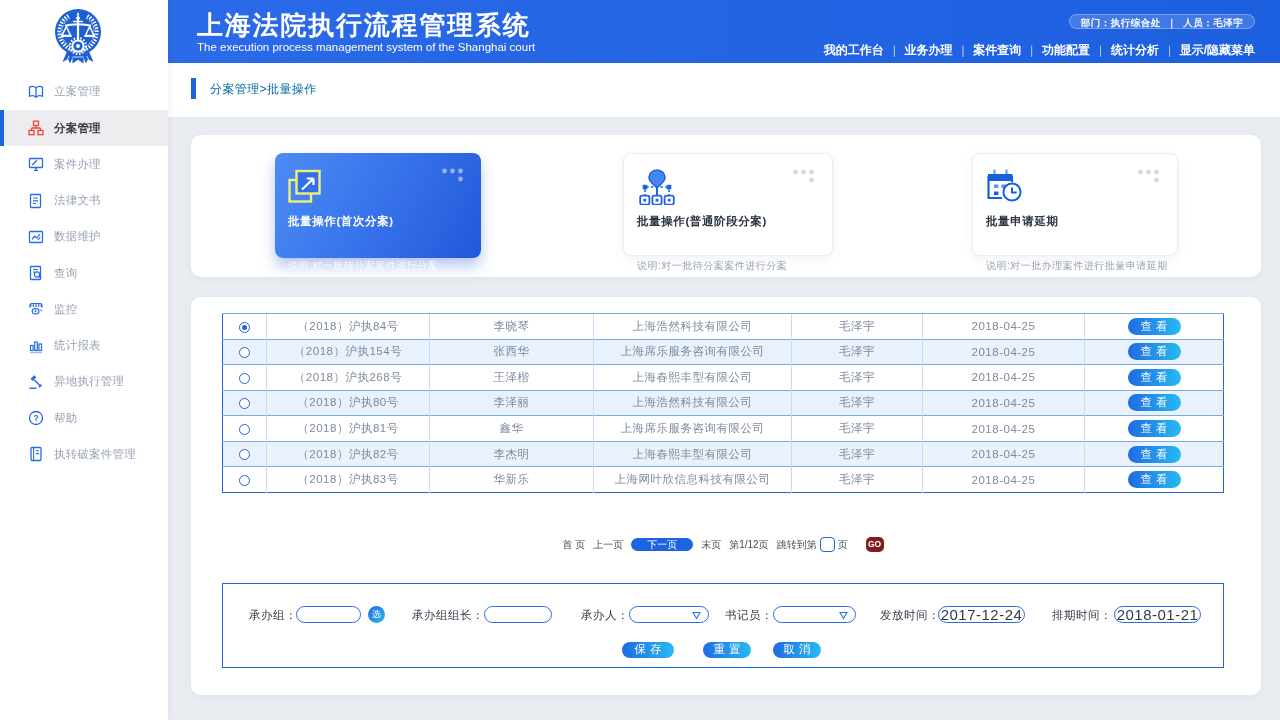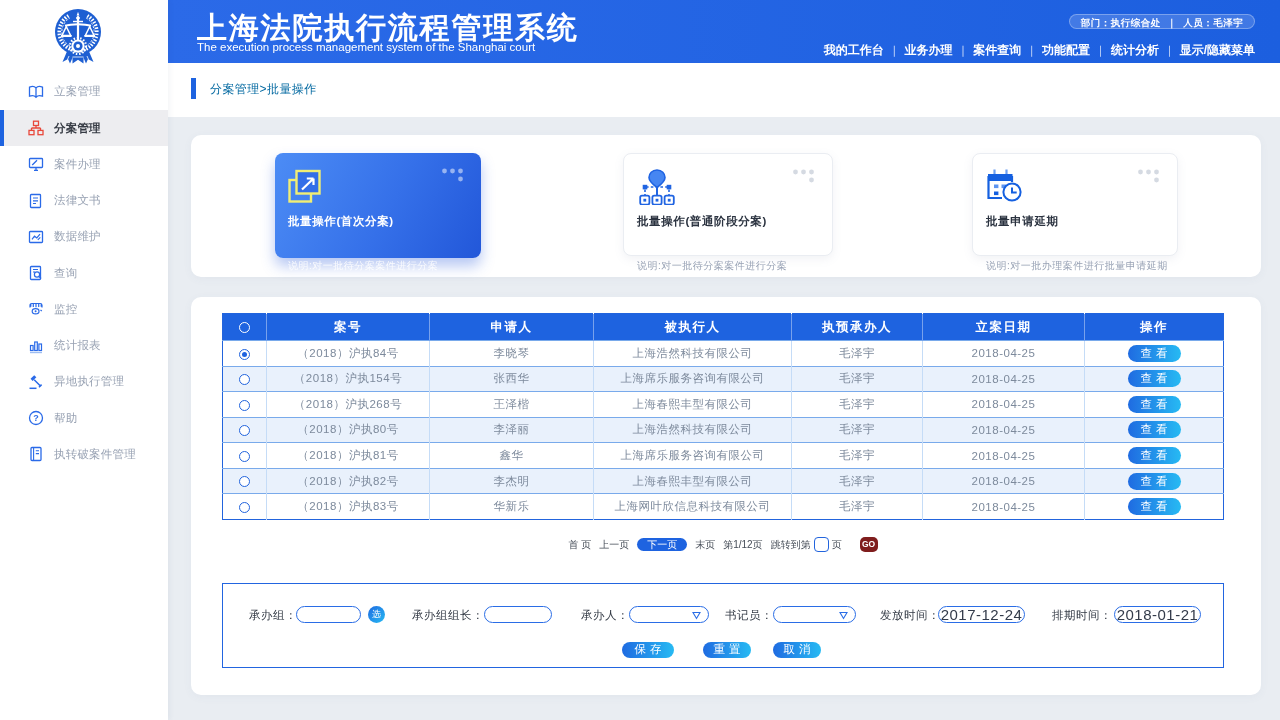--- a/index.html
+++ b/index.html
@@ -2,21 +2,21 @@
 <html lang="zh"><head>
 <meta charset="utf-8">
 <title>上海法院执行流程管理系统</title>
 <style>
 * { margin:0; padding:0; box-sizing:border-box; }
 html,body { width:1280px; height:720px; }
 body { position:relative; background:#e9edf2; font-family:"Liberation Sans",sans-serif; overflow:hidden; }
 
 #header { position:absolute; left:168px; top:0; width:1112px; height:63px;
   background:linear-gradient(90deg,#2b6ae8,#1c5fdf); }
-#header h1 { position:absolute; left:29px; top:8px; color:#fff; font-size:30px; font-weight:bold; letter-spacing:1.8px;text-align:center; }
+#header h1 { position:absolute; left:29px; top:8px; color:#fff; font-size:26px; font-weight:bold; letter-spacing:1.8px;text-align:center; }
 #header .sub { position:absolute; left:29px; top:41px; color:#fff; font-size:11.5px; letter-spacing:0; }
 #header .pill { position:absolute; right:25px; top:14px; width:186px; height:15px; line-height:15px; text-align:center;
   background:rgba(255,255,255,0.16); border:1px solid rgba(255,255,255,0.30); border-radius:9px;
   color:#fff; font-size:9.5px; font-weight:bold; letter-spacing:0.5px; }
 #header nav { position:absolute; right:25px; top:42px; color:#fff; font-size:12px; font-weight:bold; white-space:nowrap; }
 #header nav .sep { margin:0 5px; font-weight:normal; opacity:.9; font-size:11px; }
 
 #sidebar { position:absolute; left:0; top:0; width:168px; height:720px; background:#fff; z-index:5;
   box-shadow:2px 0 5px rgba(30,50,90,0.05); }
 #menu { position:absolute; top:73.8px; left:0; width:100%; }
@@ -60,21 +60,21 @@
 #tbl tr.alt td { background:#e9f1fc; }
 .radio { display:inline-block; width:11px; height:11px; border:1px solid #2264dd; border-radius:50%;
   position:relative; vertical-align:middle; background:#fff; }
 .radio.sel::after { content:""; position:absolute; left:2px; top:2px; width:5px; height:5px; border-radius:50%; background:#1e63e0; }
 .btn-view { display:inline-block; width:53px; height:17px; line-height:17px; border-radius:9px;
   background:linear-gradient(90deg,#1f6be1,#27baf3); color:#fff; font-size:11.5px; letter-spacing:4px; text-indent:4px; }
 
 #pager { position:absolute; left:31px; top:240px; width:1002px; display:flex; justify-content:center; align-items:center;
   font-size:10px; color:#454c57; }
 #pager > * { margin:0 4px; }
-#pager .pbtn { background:#1e63e0; color:#fff; height:13px; line-height:13px; padding:0 10px; border-radius:7px; }
+#pager .pbtn { background:#1e63e0; color:#fff; height:13px; line-height:13px; padding:0 16px; border-radius:7px; }
 #pager .pbox { width:15px; height:15px; border:1px solid #2264dd; border-radius:4px; background:#fff; margin:0 3px; }
 #pager .pgo { background:#7f1d1d; color:#fff; width:18px; height:15px; line-height:15px; border-radius:5px;
   text-align:center; font-size:8.5px; font-weight:bold; margin-left:14px; }
 
 #formbox { position:absolute; left:31px; top:286px; width:1002px; height:85px; border:1px solid #2265e0; background:#fff; }
 #formbox .lbl { position:absolute; top:24px; font-size:11.5px; color:#333a45; letter-spacing:0.5px; }
 .inp { position:absolute; top:22px; height:17px; border:1px solid #2a6de6; border-radius:9px; background:#fff; }
 .inp .tri { position:absolute; right:7px; top:3.5px; }
 .inp .dtxt { display:block; text-align:center; line-height:15px; font-size:15px; color:#333b4a; letter-spacing:0.5px; }
 .selbtn { position:absolute; left:145px; top:22px; width:17px; height:17px; border-radius:50%;
@@ -276,29 +276,20 @@
     <colgroup>
         <col style="width:44px">
         <col style="width:163px">
         <col style="width:164px">
         <col style="width:198px">
         <col style="width:131px">
         <col style="width:162px">
         <col style="width:139px">
       </colgroup>
     <tbody>
-        <tr>
-          <th><span class="radio" style="border-color:#fff;background:transparent"></span></th>
-          <th>案号</th>
-          <th>申请人</th>
-          <th>被执行人</th>
-          <th>执预承办人</th>
-          <th>立案日期</th>
-          <th>操作</th>
-        </tr>
     <tr>
           <td><span class="radio sel"></span></td>
           <td>（2018）沪执84号</td>
           <td>李晓琴</td>
           <td>上海浩然科技有限公司</td>
           <td>毛泽宇</td>
           <td>2018-04-25</td>
           <td><span class="btn-view">查看</span></td>
         </tr>
     <tr class="alt">

